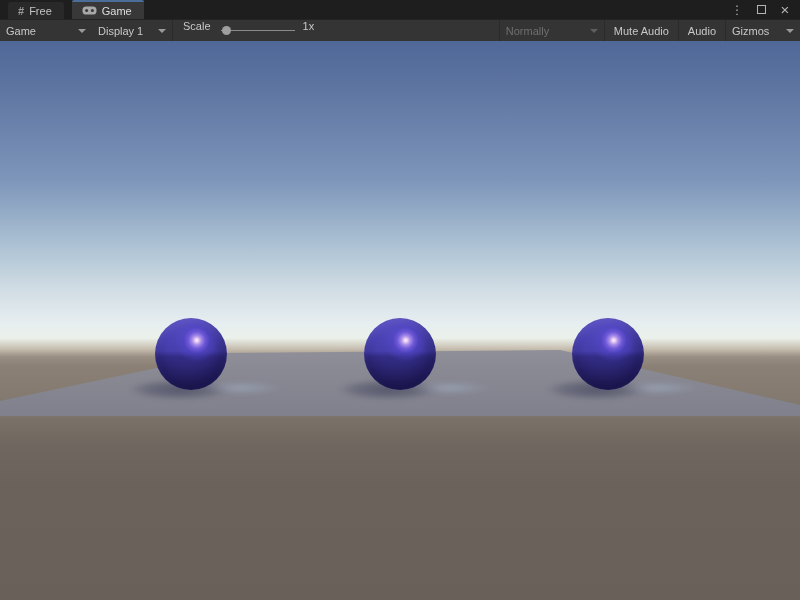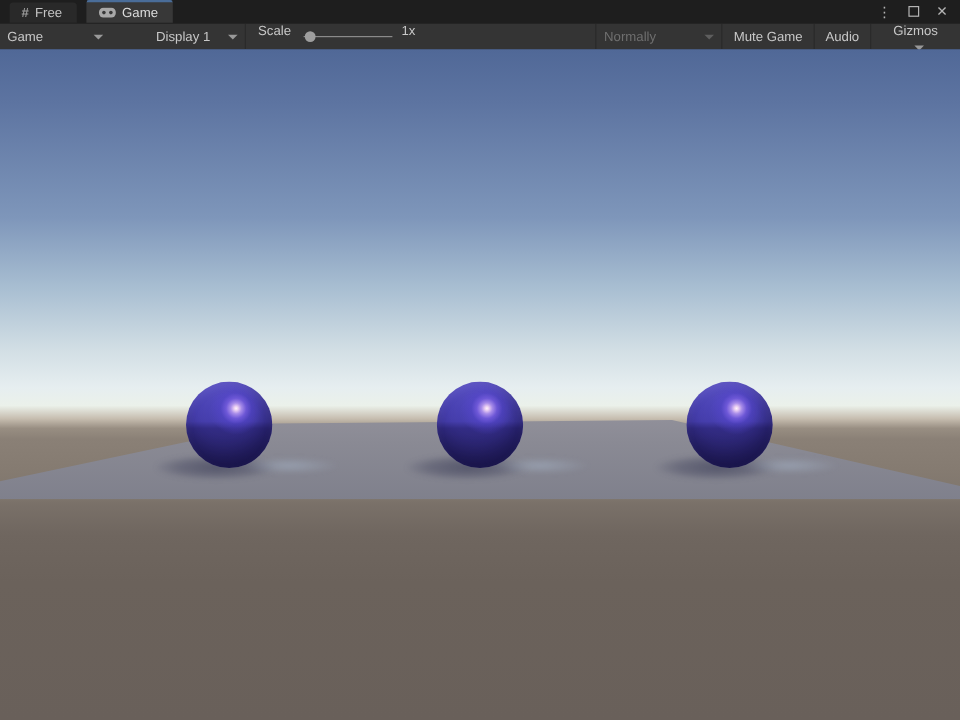--- a/index.html
+++ b/index.html
@@ -85,49 +85,49 @@
         </span>
       <span class="win-btn" style="font-size:15px;">×</span>
     </div>
   </div>
 
   <div class="toolbar">
     <div class="dd" style="width:92px;">
       <span class="dd-label">Game</span>
       <span class="arrow"></span>
     </div>
-    <div class="dd" style="width:80px;margin-left:32px;">
+    <div class="dd" style="width:80px;">
       <span class="dd-label">Display 1</span>
       <span class="arrow"></span>
     </div>
     <div class="sep"></div>
     <div class="scale-wrap">
       <span>Scale</span>
       <span class="slider">
         <span class="track"></span>
         <span class="knob"></span>
       </span>
       <span class="scale-value">1x</span>
     </div>
     <div class="right-group">
       <div class="sep"></div>
       <div class="dd disabled" style="width:104px;">
         <span class="dd-label">Normally</span>
         <span class="arrow"></span>
       </div>
       <div class="sep"></div>
       <div class="tb-btn">
-        <span>Mute Game</span>
+        <span>Mute Audio</span>
       </div>
       <div class="sep"></div>
       <div class="tb-btn">
         <span>Audio</span>
       </div>
       <div class="sep"></div>
-      <div class="dd" style="width:74px;flex-direction:column;">
+      <div class="dd" style="width:74px;">
         <span class="dd-label">Gizmos</span>
         <span class="arrow"></span>
       </div>
     </div>
   </div>
 
   <div class="viewport">
     <div class="plane"></div>
 
   <div class="shadow" style="left: 129px; top: 338px; width: 102px; height: 21px;"></div>

